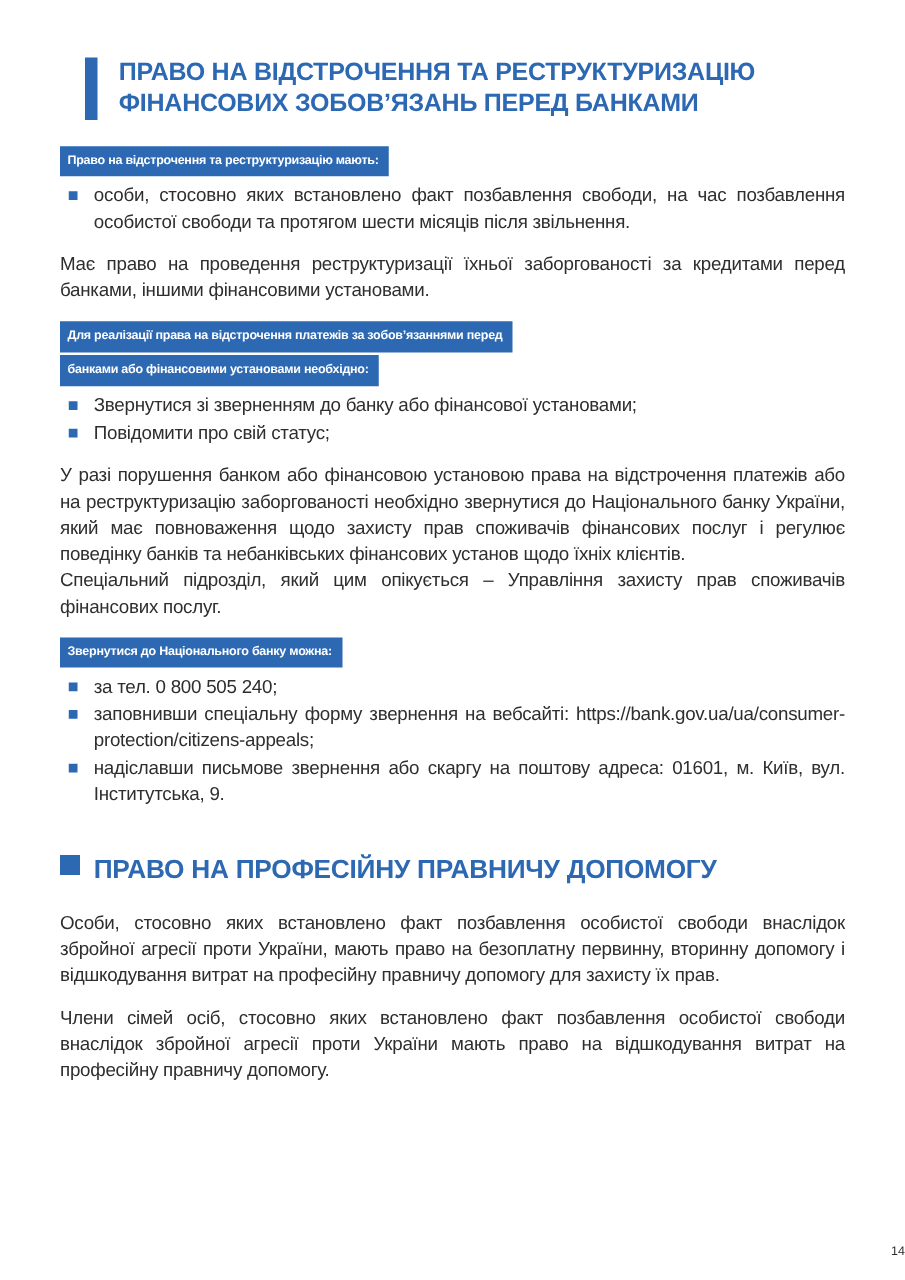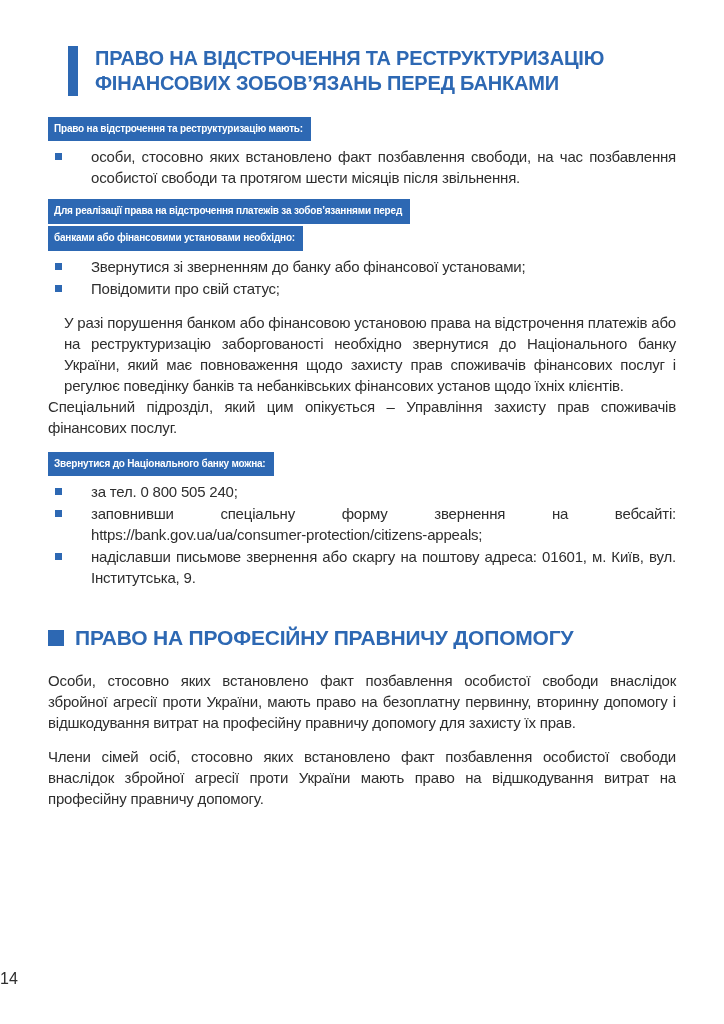--- a/index.html
+++ b/index.html
@@ -57,48 +57,47 @@
 
   
   .para {
     font-size: 15px;
     line-height: 21px;
     text-align: justify;
     letter-spacing: -0.2px;
     margin: 13px 0;
   }
   .para.tight { margin: 0; }
-  .para.first-after { margin-top: 13px; margin-left: 16px; }
+  .para.first-after { margin-top: 13px; }
 
   
   .bullet {
     display: flex;
     font-size: 15px;
     line-height: 21px;
     letter-spacing: -0.2px;
     margin: 1px 0;
-    gap: 16px;
   }
   .bullet .sq {
     flex: none;
     width: 7px;
     height: 7px;
     background: #2d68b3;
     margin: 7px 13px 0 7px;
   }
   .bullet .btxt {
     flex: 1;
     text-align: justify;
   }
   .group-gap { margin-top: 13px; }
 
   
   .big-heading {
     display: flex;
-    align-items: center;
+    align-items: flex-start;
     margin-top: 38px;
     margin-bottom: 20px;
   }
   .big-heading .big-sq {
     flex: none;
     width: 16px;
     height: 16px;
     background: #2d68b3;
     margin-right: 11px;
   }
@@ -106,24 +105,24 @@
     color: #2d68b3;
     font-size: 21px;
     font-weight: bold;
     letter-spacing: -0.2px;
   }
 
   
   .page-footer {
     position: absolute;
     left: 0;
-    bottom: 36px;
+    bottom: 17px;
     width: 100%;
-    text-align: left;
-    font-size: 16px;
+    text-align: right;
+    font-size: 10px;
     color: #2e2e2e;
   }
 </style>
 </head>
 <body>
 
 <div class="page">
   <div class="content">
 
     <div class="title-block">
@@ -137,20 +136,21 @@
     <div class="bar-heading">
       <span class="bar-line">Право на відстрочення та реструктуризацію мають:</span>
     </div>
     <div class="bullet">
       <span class="sq"></span>
       <span class="btxt">особи, стосовно яких встановлено факт позбавлення свободи, на час позбавлення особистої свободи та протягом шести місяців після звільнення.</span>
     </div>
 
 
 
+    <p class="para">Має право на проведення реструктуризації їхньої заборгованості за кредитами перед банками, іншими фінансовими установами.</p>
 
     <div class="bar-heading">
       <div class="bar-row"><span class="bar-line">Для реалізації права на відстрочення платежів за зобов’язаннями перед</span></div>
       <div class="bar-row"><span class="bar-line">банками або фінансовими установами необхідно:</span></div>
     </div>
     <div class="bullet">
       <span class="sq"></span>
       <span class="btxt">Звернутися зі зверненням до банку або фінансової установами;</span>
     </div>
     <div class="bullet">

